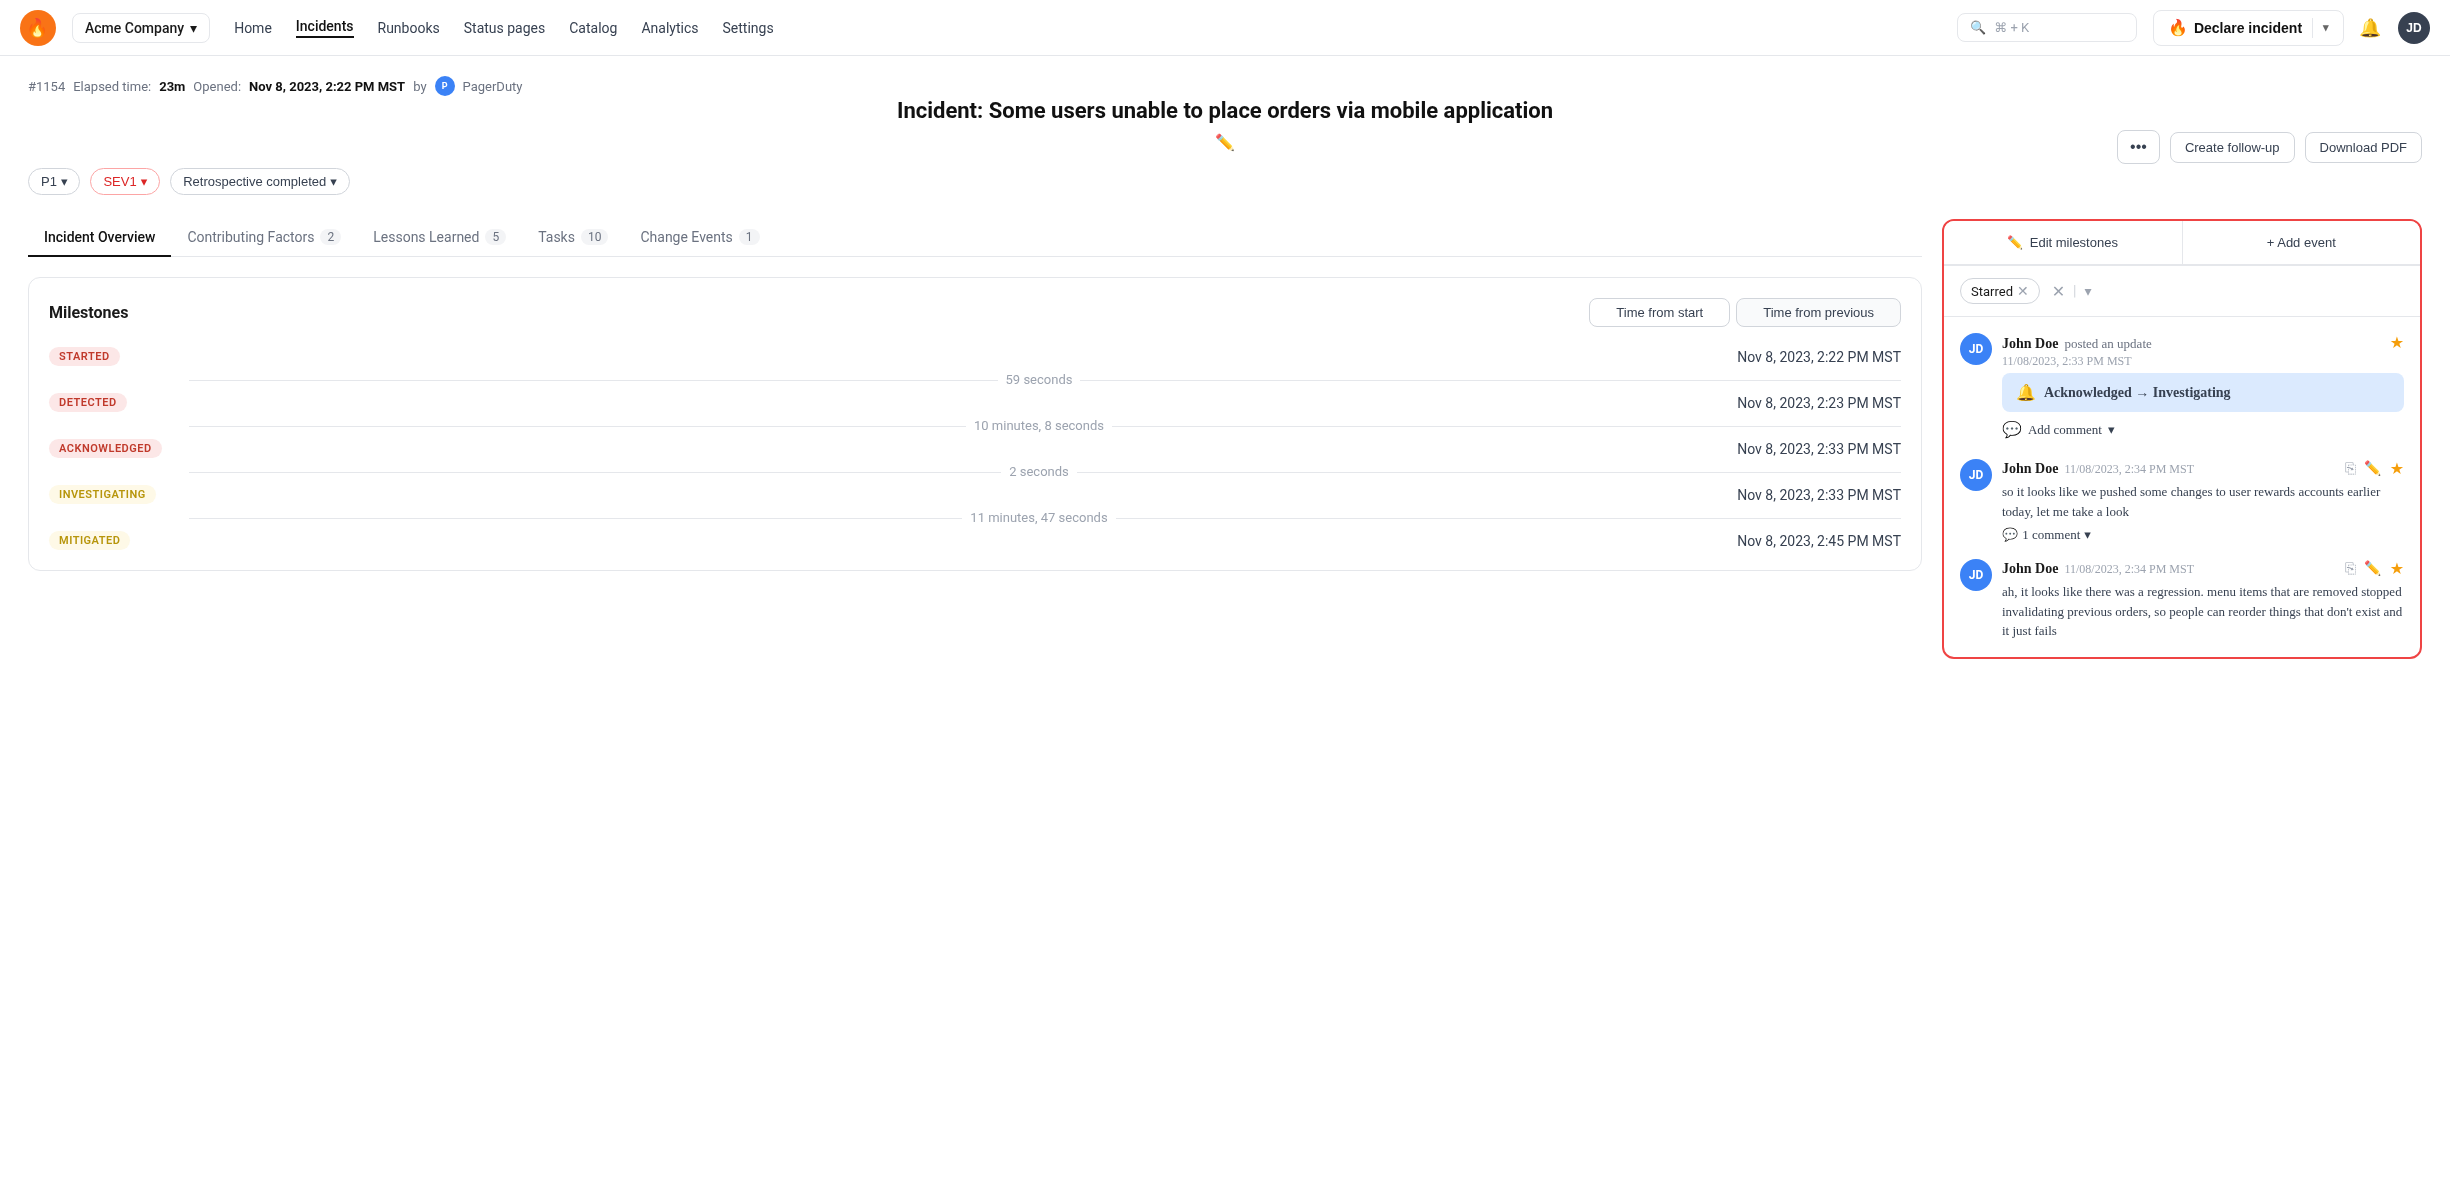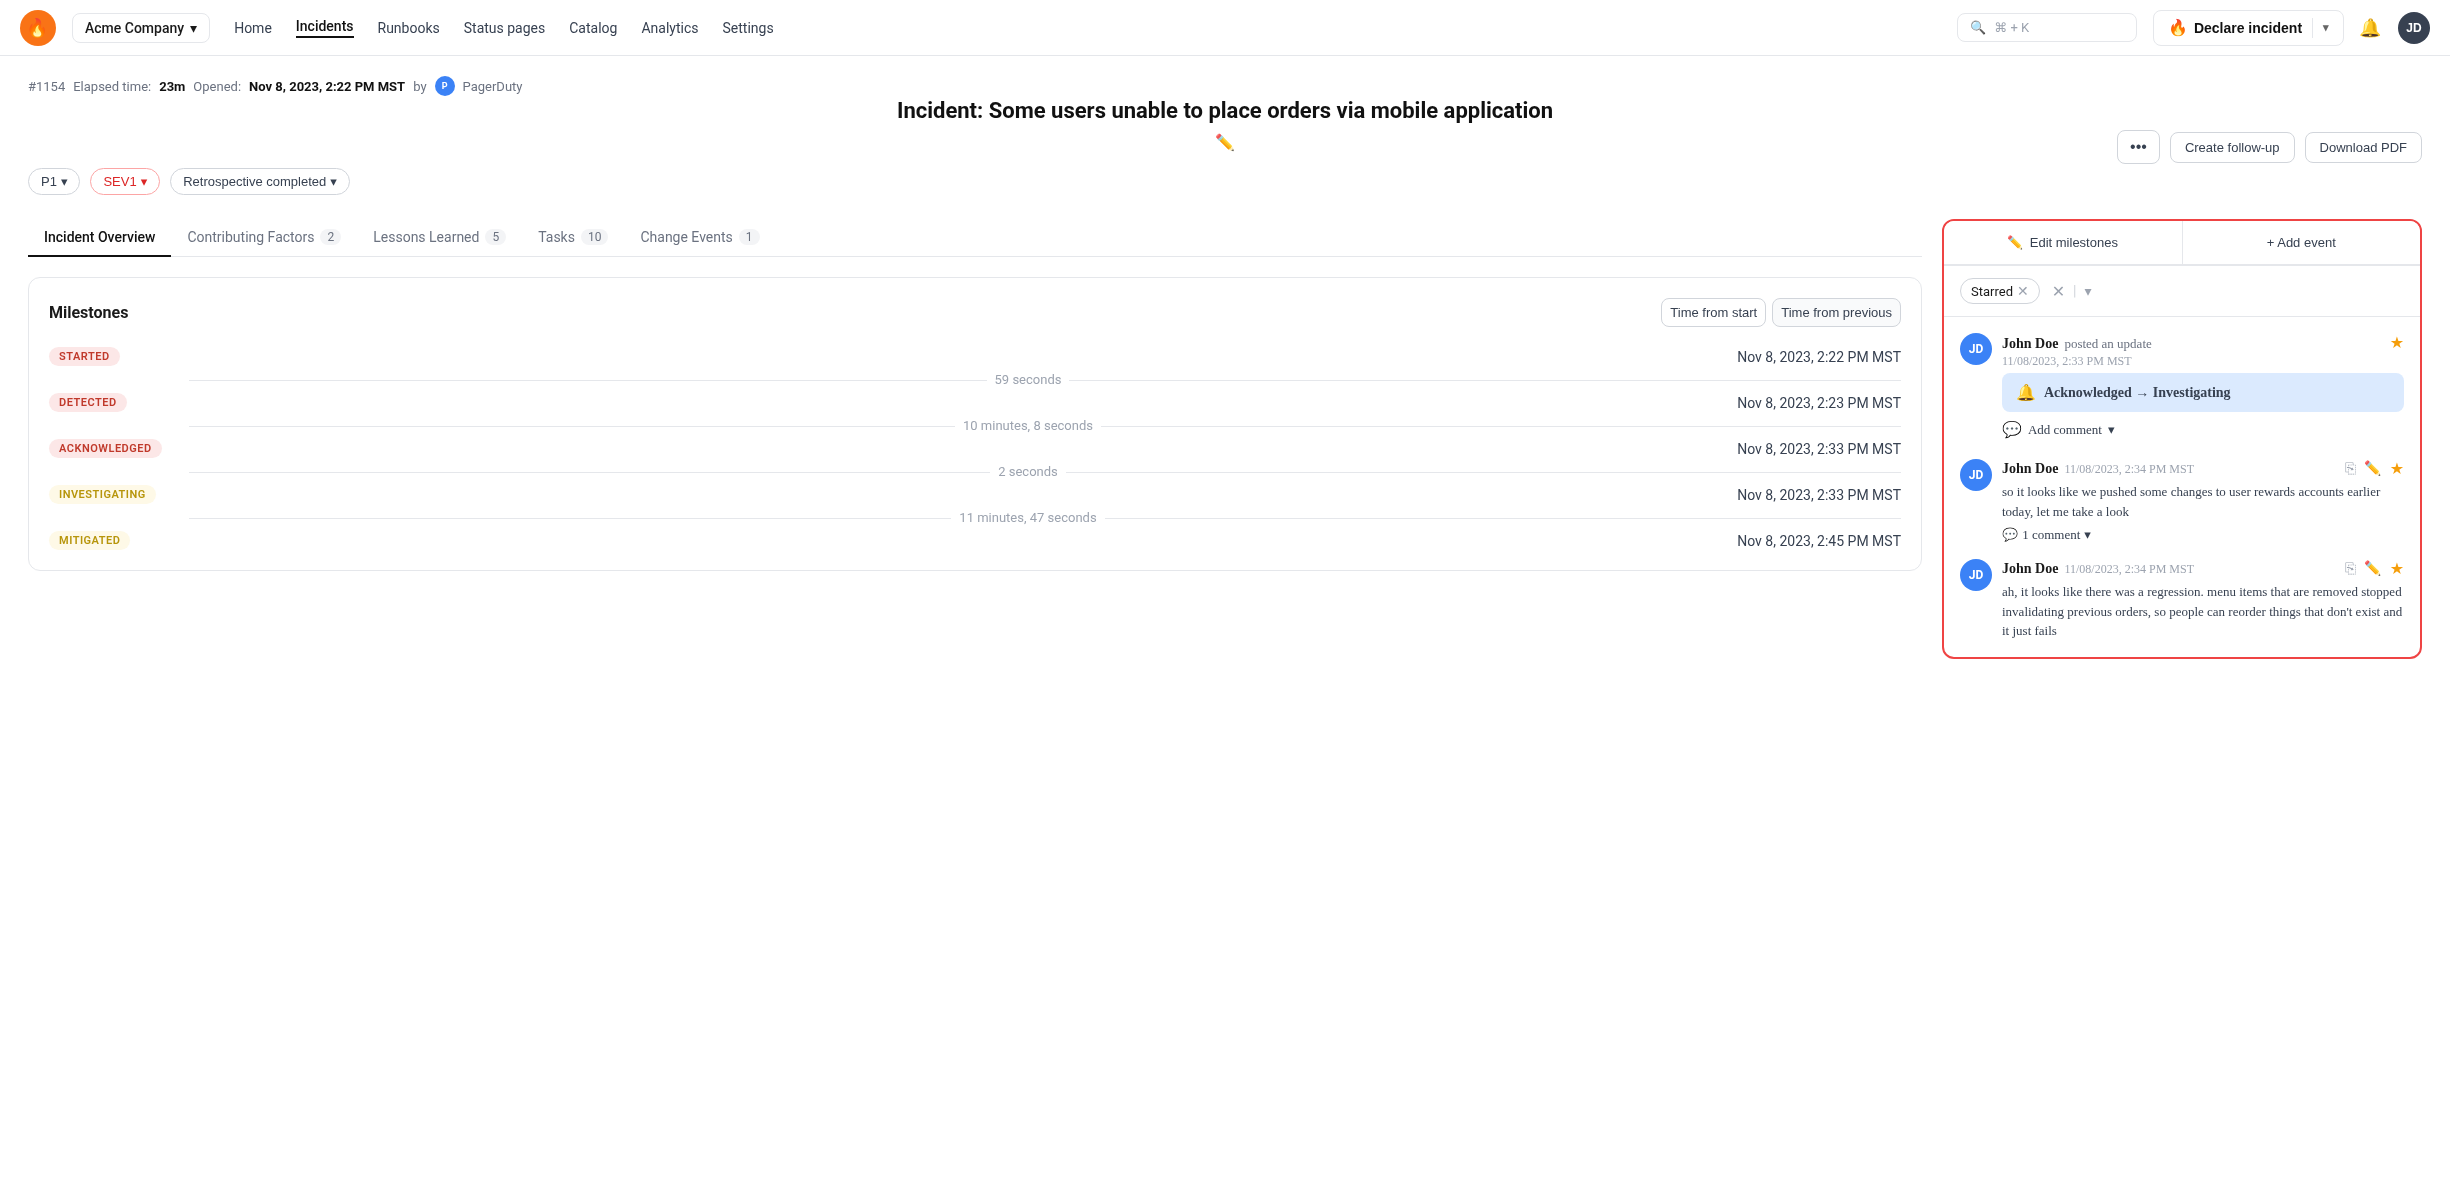--- a/index.html
+++ b/index.html
@@ -98,21 +98,21 @@
     }
 
     
     .milestones-card {
       border: 1px solid #e5e7eb; border-radius: 12px; padding: 20px; background: #fff;
     }
     .milestones-header { display: flex; align-items: center; justify-content: space-between; margin-bottom: 20px; }
     .milestones-title { font-size: 16px; font-weight: 700; }
     .time-toggle { display: flex; gap: 6px; }
     .time-btn {
-      padding: 6px 8px; border: 1px solid #d1d5db; border-radius: 8px;
+      padding: 6px 26px; border: 1px solid #d1d5db; border-radius: 8px;
       background: #fff; font-size: 13px; cursor: pointer; color: #374151;
     }
     .time-btn.active { background: #f9fafb; font-weight: 500; }
 
     
     .milestone-row { display: flex; align-items: center; position: relative; }
     .milestone-label-col { width: 140px; flex-shrink: 0; }
     .milestone-badge {
       display: inline-block; padding: 3px 10px; border-radius: 12px;
       font-size: 11px; font-weight: 600; letter-spacing: 0.5px;
@@ -127,21 +127,21 @@
     .milestone-gap {
       display: flex; align-items: center; justify-content: center;
       padding: 6px 0; color: #9ca3af; font-size: 13px; position: relative;
     }
     .milestone-gap::before {
       content: ''; position: absolute; left: 140px; right: 0; top: 50%;
       border-top: 1px solid #e5e7eb;
     }
     .milestone-gap-text {
       background: #fff; padding: 0 8px; position: relative; z-index: 1;
-      color: #9ca3af; font-size: 13px; left: 53px;
+      color: #9ca3af; font-size: 13px; left: 64px;
     }
 
     
     .rp-header { display: flex; gap: 0; border-bottom: 1px solid #e5e7eb; }
     .rp-btn {
       flex: 1; display: flex; align-items: center; justify-content: center; gap: 6px;
       padding: 14px; border: none; background: #fff; font-size: 13px;
       cursor: pointer; color: #374151; border-bottom: 1px solid #e5e7eb;
     }
     .rp-btn:first-child { border-right: 1px solid #e5e7eb; }

